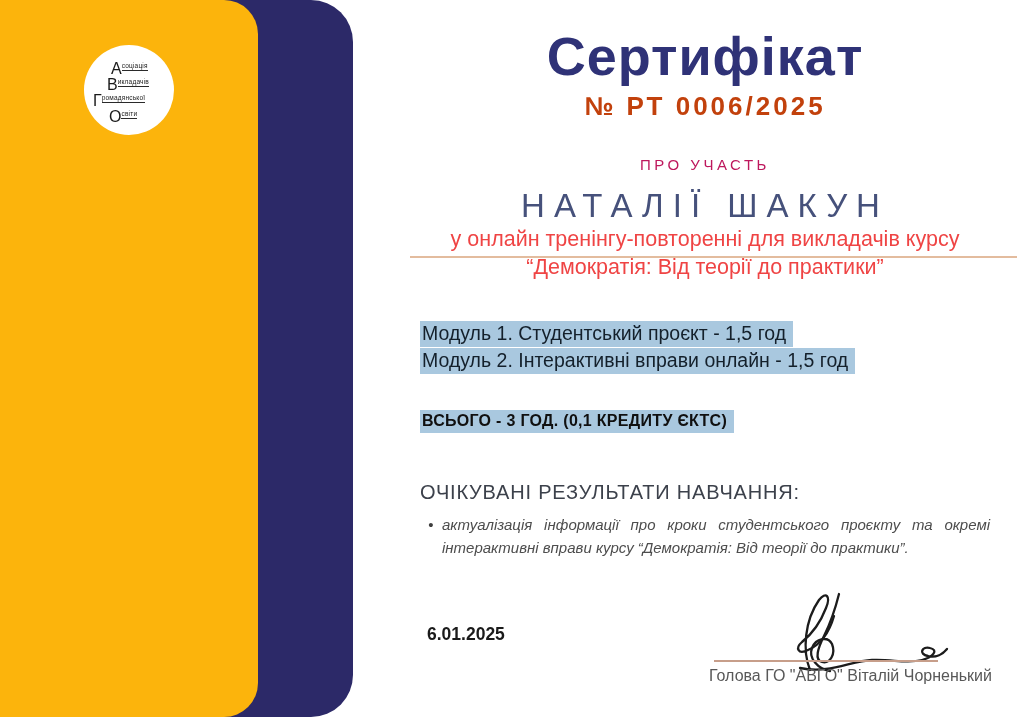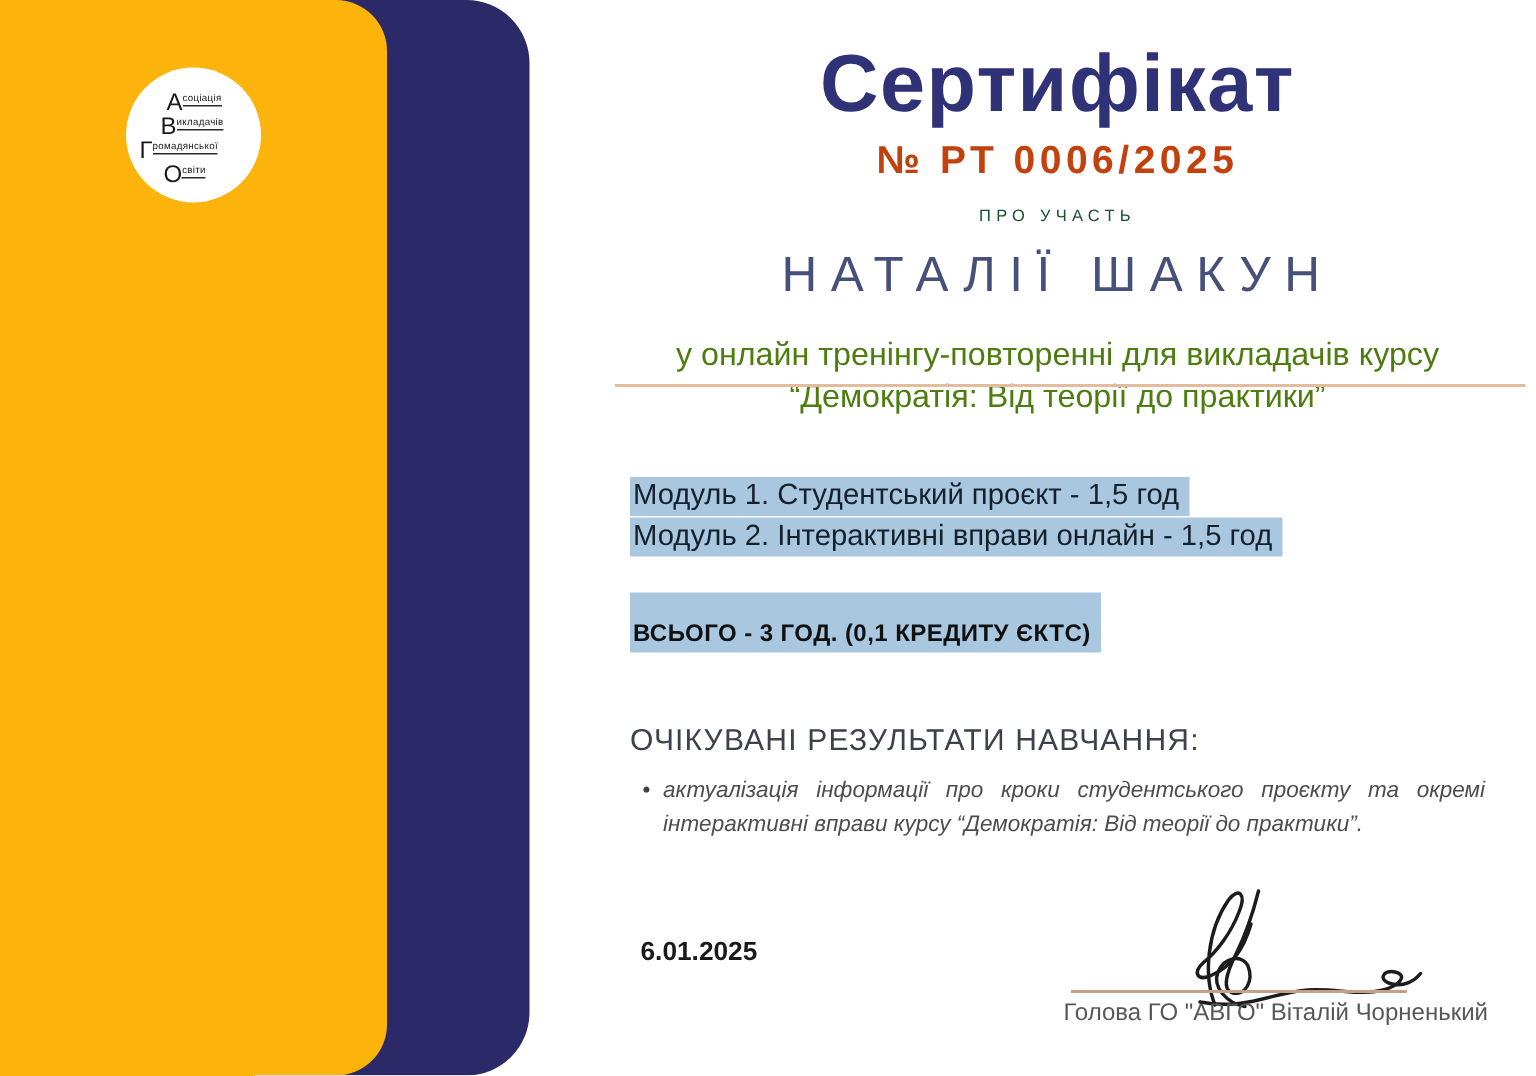--- a/index.html
+++ b/index.html
@@ -23,33 +23,33 @@
   }
   .logo-row{white-space:nowrap;line-height:15px;height:16px;color:#1a1a1a;}
   .logo-letter{font-size:16px;font-weight:400;vertical-align:bottom;}
   .logo-rest{font-size:6.5px;letter-spacing:.2px;border-bottom:1px solid #2a2a2a;padding-bottom:1px;vertical-align:super;}
   .lr1{margin-left:27px}.lr2{margin-left:23px}.lr3{margin-left:9px}.lr4{margin-left:25px}
 
   
   .content{position:absolute;left:420px;top:0;width:570px;text-align:center;}
   .cert-title{margin-top:28px;font-size:54px;line-height:1.05;font-weight:bold;color:#2f3277;letter-spacing:1px;}
   .cert-number{margin-top:6px;font-size:26px;font-weight:bold;color:#c2410c;letter-spacing:3px;}
-  .participation{margin-top:16px;font-size:11px;color:#14532d;letter-spacing:3.5px;}
+  .participation{margin-top:34px;font-size:15px;color:#be185d;letter-spacing:3.5px;}
   .recipient{margin-top:14px;font-size:33px;color:#46517b;letter-spacing:9px;font-weight:400;}
   .name-underline{position:absolute;left:410px;top:256px;width:607px;height:2px;background:#e3bc9e;}
-  .course{margin-top:20px;font-size:21.5px;color:#4d7c0f;line-height:1.32;}
+  .course{font-size:21.5px;color:#ef4444;line-height:1.32;}
 
   .modules{margin-top:40px;text-align:left;}
   .module-line{
     display:table;background:#a9c8df;color:#14202b;font-size:19.5px;line-height:25px;
     padding:0 7px 1px 2px;margin-bottom:1px;
   }
   .total-line{
     display:table;background:#a9c8df;color:#101010;font-size:16px;font-weight:bold;
-    letter-spacing:.3px;line-height:21px;padding:17px 7px 2px 2px;margin-top:24px;text-align:left;
+    letter-spacing:.3px;line-height:21px;padding:0 7px 2px 2px;margin-top:36px;text-align:left;
   }
   .outcomes-heading{margin-top:48px;text-align:left;font-size:20px;color:#3c414b;letter-spacing:.8px;}
   .outcome-item{display:flex;margin-top:10px;text-align:left;}
   .bullet-dot{width:22px;flex:0 0 22px;color:#3f3f3f;font-size:15px;line-height:1.5;text-align:center;}
   .outcome-text{flex:1;font-size:15px;color:#4d4d4d;line-height:1.5;text-align:justify;font-style:italic;}
 
   .cert-date{position:absolute;left:427px;top:624px;font-size:17.5px;font-weight:bold;color:#1a1a1a;}
   .signature-svg{position:absolute;left:772px;top:590px;}
   .signature-line{position:absolute;left:714px;top:660px;width:224px;height:2px;background:#c79e8a;}
   .signature-caption{position:absolute;left:600px;top:667px;width:392px;text-align:right;font-size:16px;color:#585858;}

